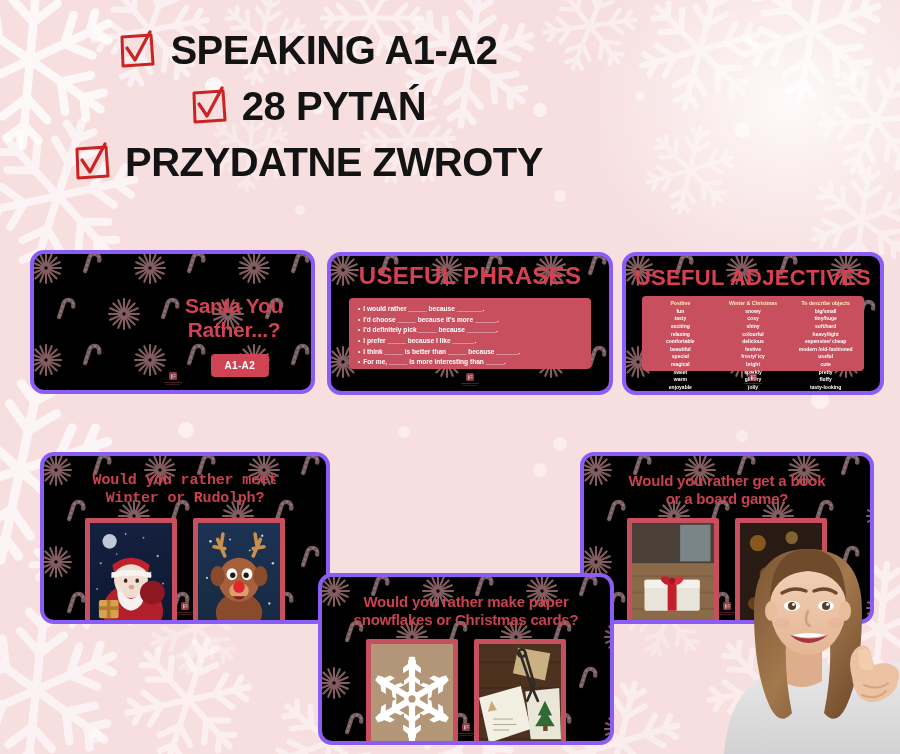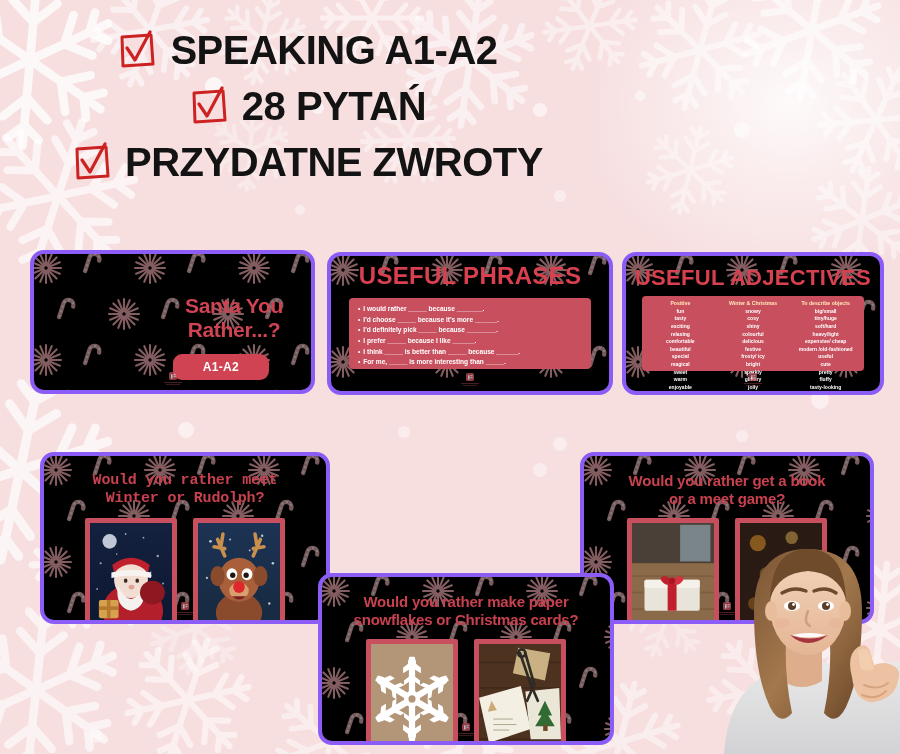--- a/index.html
+++ b/index.html
@@ -60,22 +60,22 @@
   #card-title { left: 30px; top: 250px; width: 285px; height: 144px; }
   .title-main {
     position: absolute; right: 28px; top: 40px;
     text-align: center;
     font-size: 21px; font-weight: 800; line-height: 1.12;
     color: #cf4352; letter-spacing: -.3px;
   }
   .badge {
     position: absolute; right: 42px; top: 100px;
     background: #cf4352; color: #ffffff;
-    font-size: 12px; font-weight: 800; letter-spacing: .3px;
-    padding: 6px 30px; border-radius: 9px;
+    font-size: 10px; font-weight: 800; letter-spacing: .3px;
+    padding: 6px 14px; border-radius: 4px;
   }
 
   
   #card-phrases { left: 327px; top: 252px; width: 286px; height: 143px; }
   #card-adjectives { left: 622px; top: 252px; width: 262px; height: 143px; }
 
   .sheet-heading {
     position: absolute; left: 0; right: 0; top: 8px;
     text-align: center;
     font-size: 24px; font-weight: 800; color: #d9404f;
@@ -1813,21 +1813,21 @@
             <path d="M0 -2.6999999999999997 L0 -15" transform="rotate(247.5)" stroke="#eeaab0" stroke-width="2.1" stroke-linecap="round"></path>
             <path d="M0 -2.6999999999999997 L0 -15" transform="rotate(270)" stroke="#eeaab0" stroke-width="2.1" stroke-linecap="round"></path>
             <path d="M0 -2.6999999999999997 L0 -15" transform="rotate(292.5)" stroke="#eeaab0" stroke-width="2.1" stroke-linecap="round"></path>
             <path d="M0 -2.6999999999999997 L0 -15" transform="rotate(315)" stroke="#eeaab0" stroke-width="2.1" stroke-linecap="round"></path>
             <path d="M0 -2.6999999999999997 L0 -15" transform="rotate(337.5)" stroke="#eeaab0" stroke-width="2.1" stroke-linecap="round"></path>
           </g>
         </svg>
       <div class="card-content">
         <div class="q-text noselect">
           <div>Would you rather get a book</div>
-          <div>or a meet game?</div>
+          <div>or a board game?</div>
         </div>
         <div class="q-imgs">
           <div class="q-img">
             <svg viewBox="0 0 92 118" width="100%" height="100%" preserveAspectRatio="none">
               <rect width="92" height="118" fill="#6e5138"></rect>
               <rect y="0" width="92" height="44" fill="#4b4038"></rect>
               <rect x="54" y="2" width="34" height="40" fill="#8ea2ad" opacity=".7"></rect>
               <rect y="44" width="92" height="74" fill="#8a6a48"></rect>
               <g opacity=".25" stroke="#5b4228" stroke-width="2">
                 <path d="M0 58h92M0 76h92M0 94h92M0 110h92"></path>

